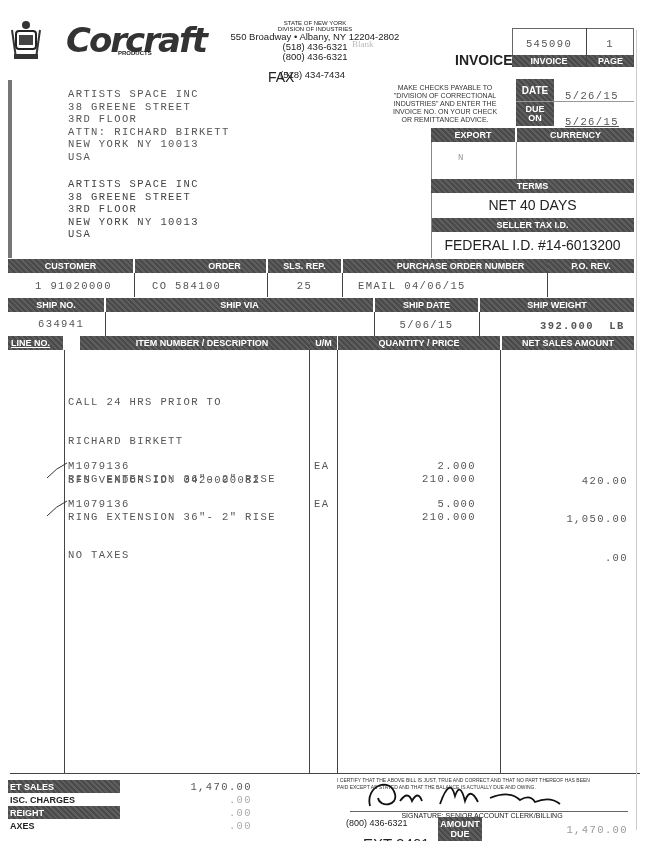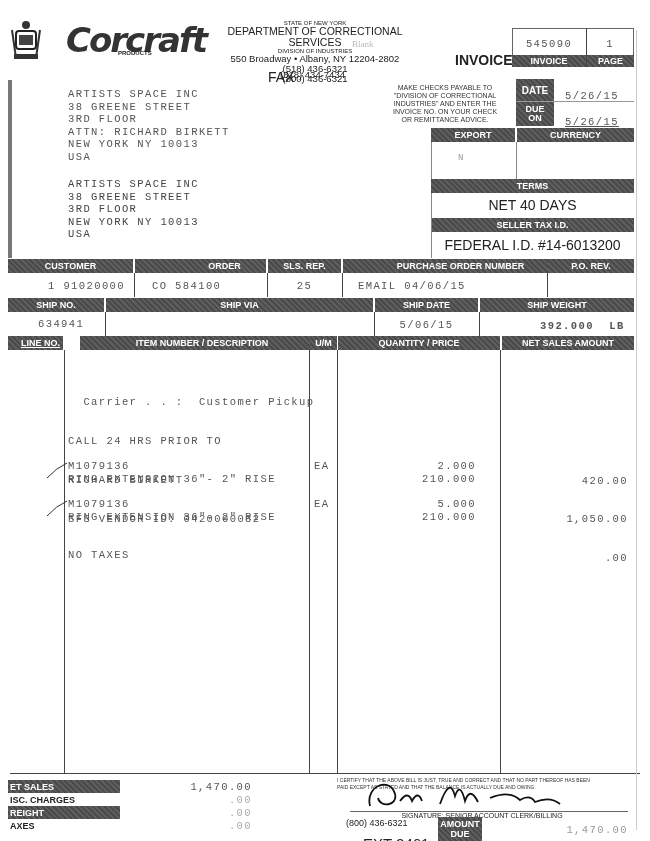--- a/index.html
+++ b/index.html
@@ -33,21 +33,20 @@
   </svg>
 </div>
 
 <div class="abs" style="left:66px;top:20px;width:120px;height:40px;">
   <div class="logo-text">Corcraft</div>
   <div class="abs" style="left:52px;top:30px;font-size:6px;font-weight:bold;">PRODUCTS</div>
 </div>
 
 <div class="abs hdr-center" style="left:215px;top:20px;width:200px;">
   <div class="small-caps" style="font-size:6px;line-height:6px;">STATE OF NEW YORK</div>
-  <div class="big" style="font-size:10.5px;line-height:11px;">DEPARTMENT OF CORRECTIONAL SERVICES</div>
   <div class="small-caps" style="font-size:6px;line-height:6px;">DIVISION OF INDUSTRIES</div>
   <div style="font-size:9.5px;line-height:10px;">550 Broadway • Albany, NY 12204-2802</div>
   <div style="font-size:9.5px;line-height:10px;">(518) 436-6321</div>
   <div style="font-size:9.5px;line-height:10px;">(800) 436-6321</div>
 </div>
 <div class="abs" style="left:352px;top:39px;font-size:9px;color:#bbb;font-family:'Liberation Serif',serif;">Blank</div>
 <div class="abs" style="left:268px;top:69px;font-size:14px;">FAX</div>
 <div class="abs" style="left:280px;top:69px;font-size:9.5px;">(518) 434-7434</div>
 
 <div class="abs" style="left:455px;top:52px;font-size:14px;font-weight:bold;">INVOICE</div>
@@ -111,52 +110,51 @@
 <div class="abs bar" style="left:135px;top:259px;width:131px;height:14px;padding-left:48px;">ORDER</div>
 <div class="abs bar" style="left:268px;top:259px;width:73px;height:14px;">SLS. REP.</div>
 <div class="abs bar" style="left:343px;top:259px;width:235px;height:14px;">PURCHASE ORDER NUMBER</div>
 <div class="abs bar" style="left:548px;top:259px;width:86px;height:14px;">P.O. REV.</div>
 
 <div class="vline" style="left:134px;top:273px;height:24px;"></div>
 <div class="vline" style="left:267px;top:273px;height:24px;"></div>
 <div class="vline" style="left:342px;top:273px;height:24px;"></div>
 <div class="vline" style="left:547px;top:273px;height:24px;"></div>
 
-<div class="abs mono" style="left:0;top:280px;width:125px;text-align:right;">1 91020000</div>
+<div class="abs mono" style="left:11px;top:280px;width:125px;text-align:center;">1 91020000</div>
 <div class="abs mono" style="left:152px;top:280px;">CO 584100</div>
 <div class="abs mono" style="left:268px;top:280px;width:73px;text-align:center;">25</div>
 <div class="abs mono" style="left:358px;top:280px;">EMAIL 04/06/15</div>
 
 <div class="abs bar" style="left:8px;top:298px;width:96px;height:14px;">SHIP NO.</div>
 <div class="abs bar" style="left:106px;top:298px;width:267px;height:14px;">SHIP VIA</div>
 <div class="abs bar" style="left:375px;top:298px;width:103px;height:14px;">SHIP DATE</div>
 <div class="abs bar" style="left:480px;top:298px;width:154px;height:14px;">SHIP WEIGHT</div>
 
 <div class="vline" style="left:105px;top:312px;height:24px;"></div>
 <div class="vline" style="left:374px;top:312px;height:24px;"></div>
 <div class="vline" style="left:479px;top:312px;height:24px;"></div>
 
 <div class="abs mono" style="left:38px;top:318px;">634941</div>
 <div class="abs mono" style="left:375px;top:319px;width:103px;text-align:center;">5/06/15</div>
 <div class="abs mono" style="left:540px;top:320px;white-space:pre;font-weight:bold;">392.000  LB</div>
 
-<div class="abs bar" style="left:8px;top:336px;width:55px;height:14px;justify-content:flex-start;padding-left:13px;text-decoration:underline;">LINE NO.</div>
+<div class="abs bar" style="left:8px;top:336px;width:55px;height:14px;justify-content:flex-start;padding-left:3px;text-decoration:underline;">LINE NO.</div>
 <div class="abs bar" style="left:80px;top:336px;width:244px;height:14px;text-align:center;">ITEM NUMBER / DESCRIPTION</div>
 <div class="abs bar" style="left:310px;top:336px;width:27px;height:14px;">U/M</div>
 <div class="abs bar" style="left:338px;top:336px;width:162px;height:14px;">QUANTITY / PRICE</div>
 <div class="abs bar" style="left:502px;top:336px;width:132px;height:14px;">NET SALES AMOUNT</div>
 
 <div class="vline" style="left:64px;top:350px;height:423px;"></div>
 <div class="vline" style="left:309px;top:350px;height:423px;"></div>
 <div class="vline" style="left:337px;top:350px;height:423px;"></div>
 <div class="vline" style="left:500px;top:350px;height:423px;"></div>
 <div class="hline" style="left:10px;top:773px;width:630px;"></div>
 
 <div class="abs mono" style="left:68px;top:370px;line-height:13px;white-space:pre;">
-  <div>  Carrier . . :  Customer Pickup</div>
   <div>CALL 24 HRS PRIOR TO</div>
   <div>RICHARD BIRKETT</div>
   <div>SFS VENDOR ID: 0420000082</div>
 </div>
 
 <div>
   <div class="abs mono" style="left:68px;top:460px;">M1079136</div>
   <div class="abs mono" style="left:68px;top:473px;">RING EXTENSION 36"- 2" RISE</div>
   <div class="abs mono" style="left:314px;top:460px;">EA</div>
   <div class="abs mono" style="left:338px;top:460px;width:138px;text-align:right;">2.000</div>

